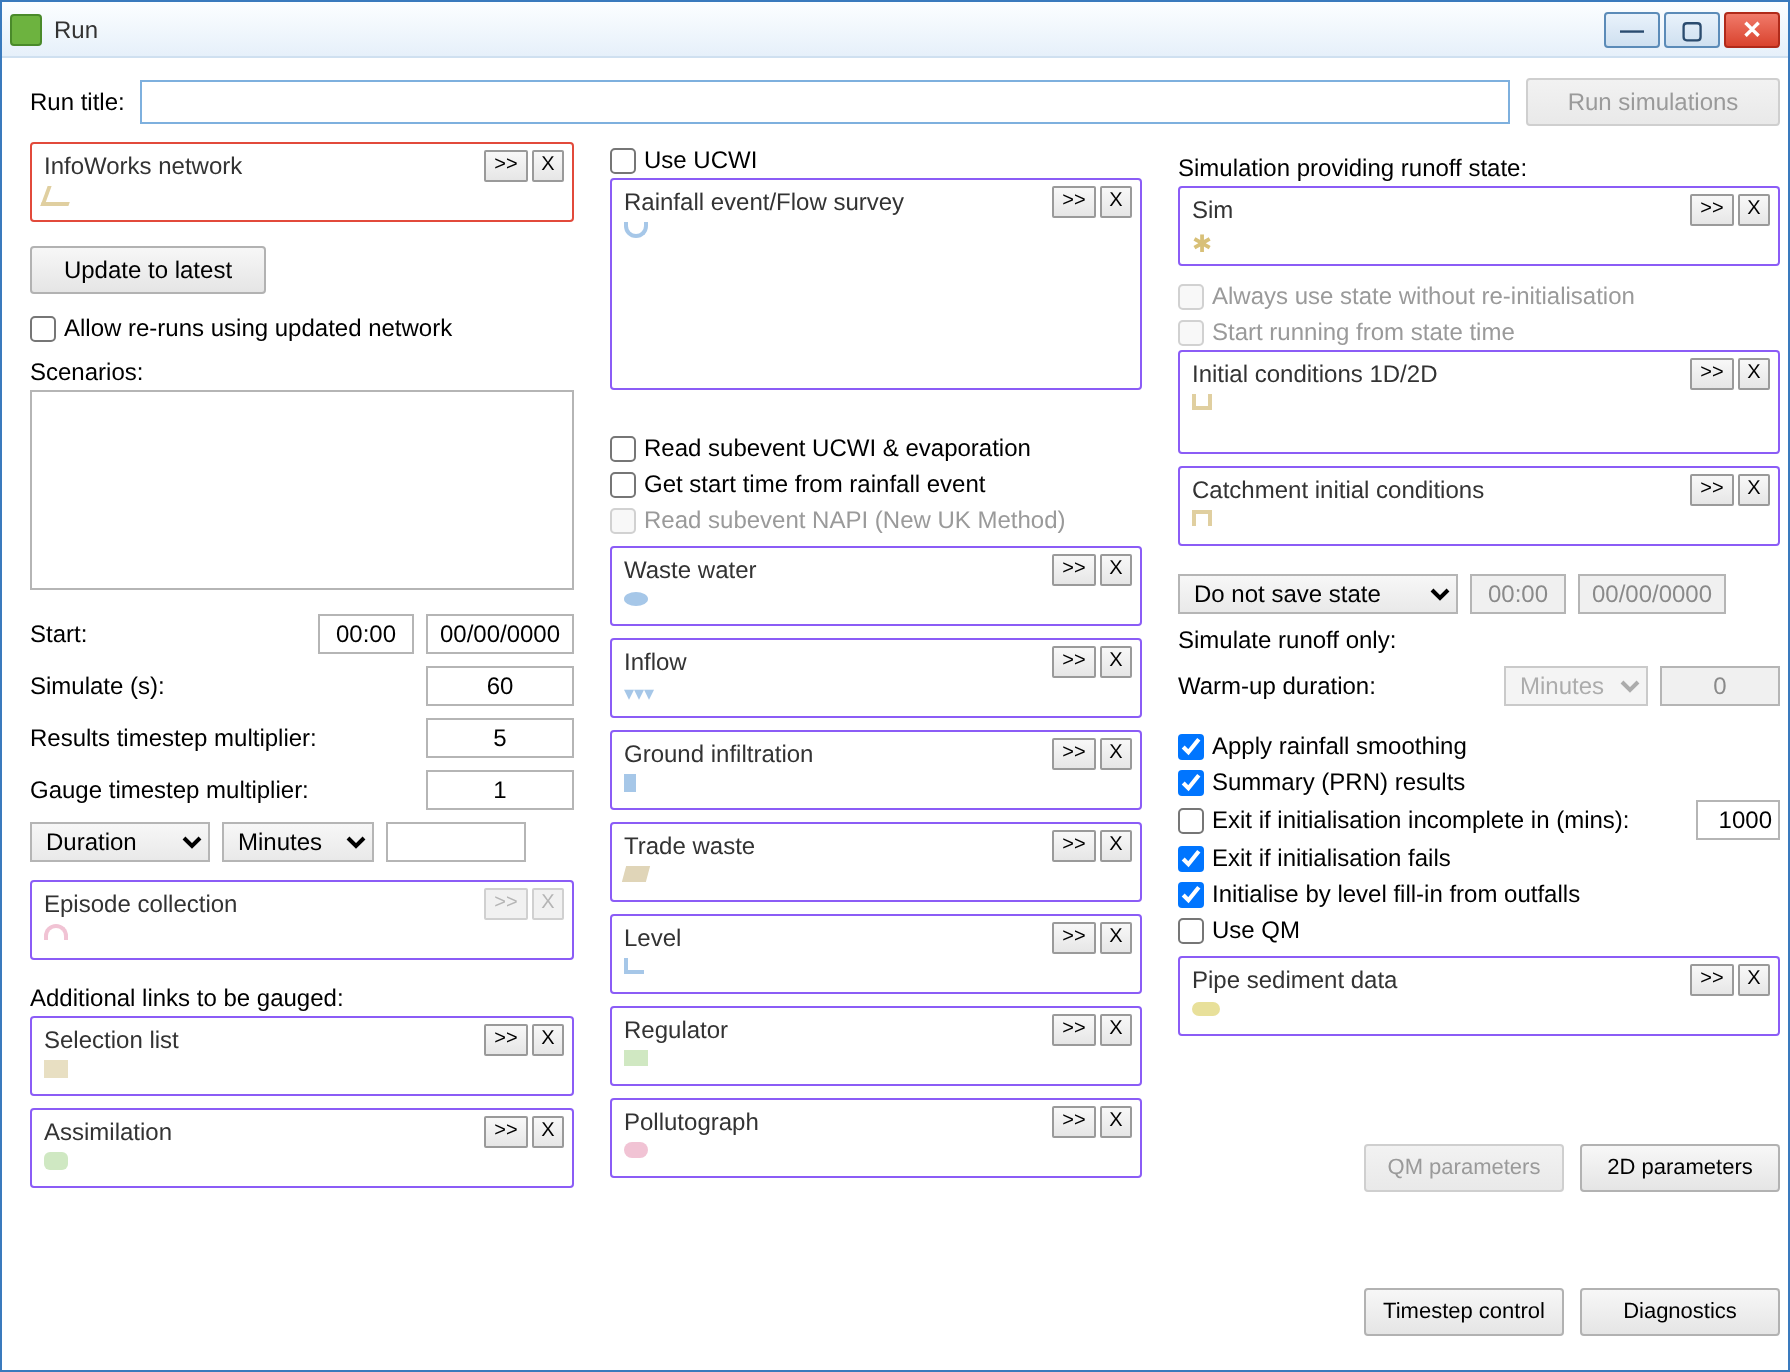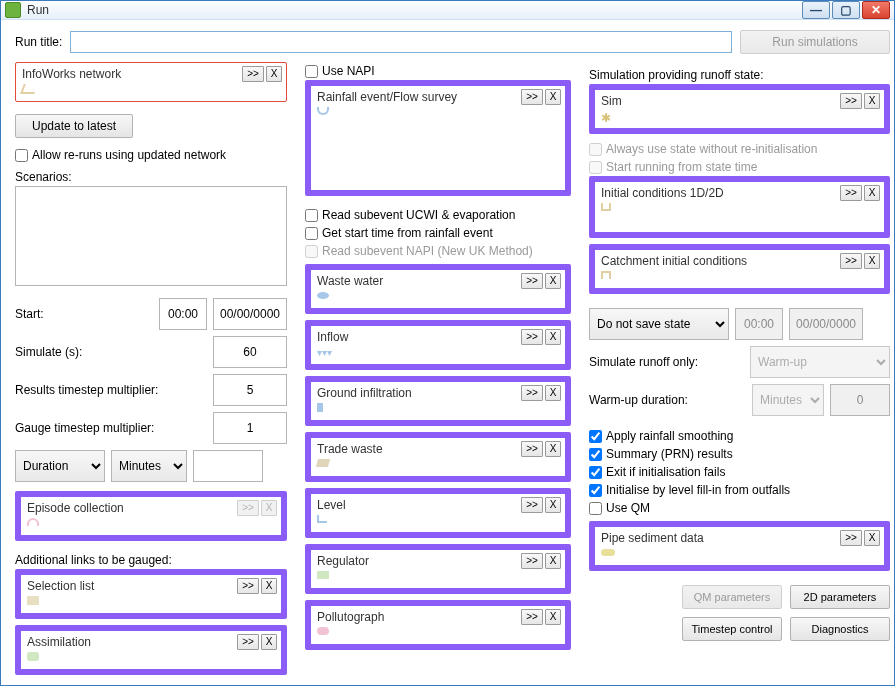--- a/index.html
+++ b/index.html
@@ -9,52 +9,52 @@
 .titlebar .app-icon { width: 16px; height: 16px; background: #6db33f; border:1px solid #4a8a2a; margin-right: 6px; border-radius:2px; }
 .titlebar .title { flex: 1; color: #333; }
 .winbtns { display: flex; gap: 2px; }
 .winbtn { width: 28px; height: 18px; border: 1px solid #5b8bb8; border-radius: 2px; background: linear-gradient(#e9f2fb,#cfe0f0); display:flex; align-items:center; justify-content:center; color:#2b4c6f; font-weight:bold; cursor:pointer;}
 .winbtn.close { background: linear-gradient(#f07a6a,#d9432e); border-color:#b02a1a; color:#fff; }
 .client { flex:1; padding: 10px 4px 14px 14px; position: relative; }
 .toprow { display:flex; align-items:center; gap:8px; margin-bottom:8px;}
 .toprow label { white-space:nowrap;}
 .toprow input[type=text] { flex:1; height:22px; border:1px solid #7eb0de; background:#fff; padding:0 4px;}
 .btn { height:24px; border:1px solid #b2b2b2; background:linear-gradient(#f7f7f7,#e5e5e5); padding:0 14px; cursor:pointer; border-radius:2px;}
-.btn.big { width:150px;}
+.btn.big { width:127px;}
 .btn:disabled, .btn.disabled { color:#9a9a9a; background:linear-gradient(#f2f2f2,#e9e9e9); border-color:#cfcfcf; cursor:default;}
 .cols { display:flex; gap:18px; }
 .col { display:flex; flex-direction:column; }
 .col1 { width:272px; }
 .col2 { width:266px; }
 .col3 { flex:1; }
-.dropbox { border:6px solid #8b5cf6; border-radius:2px; background:#fff; position:relative; padding:4px 6px 6px 6px; margin-bottom:6px;}
+.dropbox { border:1px solid #8b5cf6; border-radius:2px; background:#fff; position:relative; padding:4px 6px 6px 6px; margin-bottom:6px;}
 .dropbox.red { border:1px solid #e24a3b; }
 .dropbox .boxtitle { color:#333; }
 .dropbox .ctl { position:absolute; top:3px; right:4px; display:flex; gap:2px;}
 .tinybtn { width:22px; height:16px; border:1px solid #9a9a9a; background:linear-gradient(#f8f8f8,#e6e6e6); font-size:10px; line-height:12px; text-align:center; cursor:pointer; border-radius:1px; padding:0;}
 .tinybtn.x { width:16px;}
 .tinybtn:disabled { color:#b5b5b5; border-color:#d0d0d0; background:#f1f1f1;}
 .boxbody { height:14px; }
 .boxbody.tall { height:80px; }
 .glyph { display:inline-block; width:14px; height:10px; margin-top:3px;}
 .cb { display:flex; align-items:center; gap:4px; margin:2px 0; }
 .cb input { width:13px; height:13px; margin:0;}
 .cb.disabled { color:#9a9a9a; }
 .row { display:flex; align-items:center; gap:6px; margin:3px 0;}
 .row .lab { flex:1;}
-input.txt, select.sel { height:32px; border:1px solid #b5b5b5; background:#fff; padding:0 3px;}
+input.txt, select.sel { height:20px; border:1px solid #b5b5b5; background:#fff; padding:0 3px;}
 input.txt { width:66px; text-align:center;}
 input.w80 { width:74px;}
 input.w38 { width:38px;}
 select.sel { background:linear-gradient(#f7f7f7,#e9e9e9);}
 select.sel:disabled, input.txt:disabled { background:#f0f0f0; color:#8a8a8a;}
 .section-label { margin:6px 0 2px 0;}
 .bigarea { border:1px solid #b5b5b5; height:100px; background:#fff;}
 .bottom-btns { display:flex; gap:8px; justify-content:flex-end; margin-top:8px; flex-wrap:wrap;}
-.bottom-btns .btn { width:100px; padding:0 6px; font-size:11px;}
+.bottom-btns .btn { width:100px; padding:0 6px; font-size:11px;margin-top:40px;}
 </style>
 </head>
 <body>
 
 <div class="window">
   <div class="titlebar">
     <div class="app-icon"></div>
     <div class="title">Run</div>
     <div class="winbtns">
       <div class="winbtn">—</div>
@@ -141,32 +141,32 @@
             <button class="tinybtn">&gt;&gt;</button>
             <button class="tinybtn x">X</button>
           </div>
           <div class="boxbody"><span class="glyph" style="background:#cfe8c2;width:12px;height:9px;border-radius:3px"></span></div>
         </div>
       </div>
 
       <div class="col col2">
         <label class="cb">
           <input type="checkbox" style="">
-            <span>Use NAPI</span>
+            <span>Use UCWI</span>
         </label>
         <div class="dropbox">
           <div class="boxtitle">Rainfall event/Flow survey</div>
           <div class="ctl">
             <button class="tinybtn">&gt;&gt;</button>
             <button class="tinybtn x">X</button>
           </div>
           <div class="boxbody tall"><span class="glyph" style="border:2px solid #a6c7e8;border-top:none;border-radius:0 0 6px 6px;width:12px;height:8px"></span></div>
         </div>
 
-        <label class="cb" style="margin-top:6px">
+        <label class="cb" style="margin-top:16px">
           <input type="checkbox" style="">
             <span>Read subevent UCWI &amp; evaporation</span>
         </label>
         <label class="cb">
           <input type="checkbox" style="">
             <span>Get start time from rainfall event</span>
         </label>
         <label class="cb disabled">
           <input type="checkbox" disabled="" style="">
             <span>Read subevent NAPI (New UK Method)</span>
@@ -267,36 +267,42 @@
           <div class="boxbody"><span class="glyph" style="border:2px solid #e0cfa0;border-bottom:none;width:10px;height:8px"></span></div>
         </div>
 
         <div class="row" style="margin-top:8px">
           <select class="sel" style="width:140px"><option>Do not save state</option></select>
           <input class="txt" style="width: 48px;" disabled="" value="00:00">
           <input class="txt w80" disabled="" value="00/00/0000" style="">
         </div>
         <div class="row">
           <span class="lab">Simulate runoff only:</span>
-          <select class="sel" style="width:140px" disabled=""><option>Warm-up</option></select>
         </div>
         <div class="row">
           <span class="lab">Warm-up duration:</span>
           <select class="sel" style="width:72px" disabled=""><option>Minutes</option></select>
           <input class="txt" style="width: 60px;" disabled="" value="0">
         </div>
 
         <label class="cb" style="margin-top:10px">
           <input type="checkbox" checked="" style="">
             <span>Apply rainfall smoothing</span>
         </label>
         <label class="cb">
           <input type="checkbox" checked="" style="">
             <span>Summary (PRN) results</span>
         </label>
+        <div class="row" style="margin:0">
+          <label class="cb" style="flex:1">
+            <input type="checkbox" style="">
+              <span>Exit if initialisation incomplete in (mins):</span>
+          </label>
+          <input class="txt" style="width: 42px; text-align: right;" value="1000">
+        </div>
         <label class="cb">
           <input type="checkbox" checked="" style="">
             <span>Exit if initialisation fails</span>
         </label>
         <label class="cb">
           <input type="checkbox" checked="" style="">
             <span>Initialise by level fill-in from outfalls</span>
         </label>
         <label class="cb">
           <input type="checkbox" style="">

